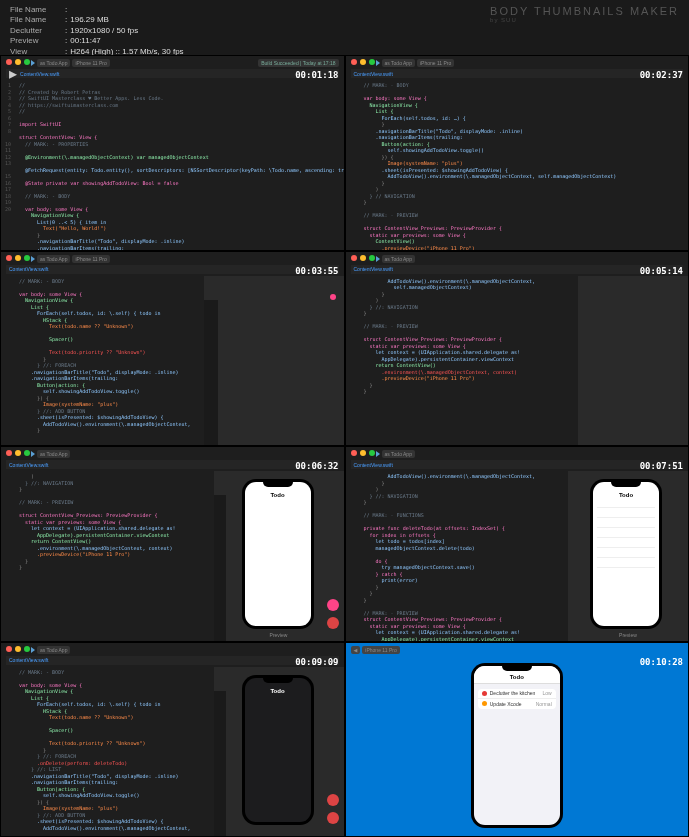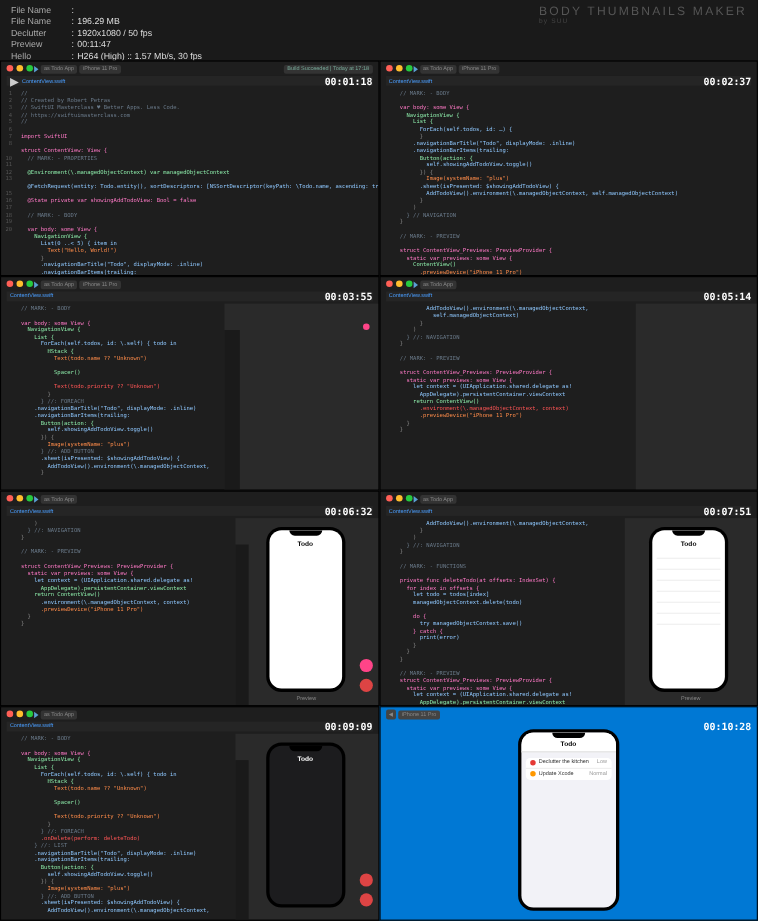--- a/index.html
+++ b/index.html
@@ -76,21 +76,21 @@
         <span class="meta-label">Declutter</span>
         <span class="meta-colon">:</span>
         <span>1920x1080 / 50 fps</span>
       </div>
     <div class="meta-row">
         <span class="meta-label">Preview</span>
         <span class="meta-colon">:</span>
         <span>00:11:47</span>
       </div>
     <div class="meta-row">
-        <span class="meta-label">Hello</span>
+        <span class="meta-label">View</span>
         <span class="meta-colon">:</span>
         <span>H264 (High) :: 1.57 Mb/s, 30 fps</span>
       </div>
     <div class="meta-row">
         <span class="meta-label">Audio</span>
         <span class="meta-colon">:</span>
         <span>AAC (LC) :: 158 kb/s, 48000 Hz, 2 channels :: Und</span>
       </div>
   </div>
   <div>

